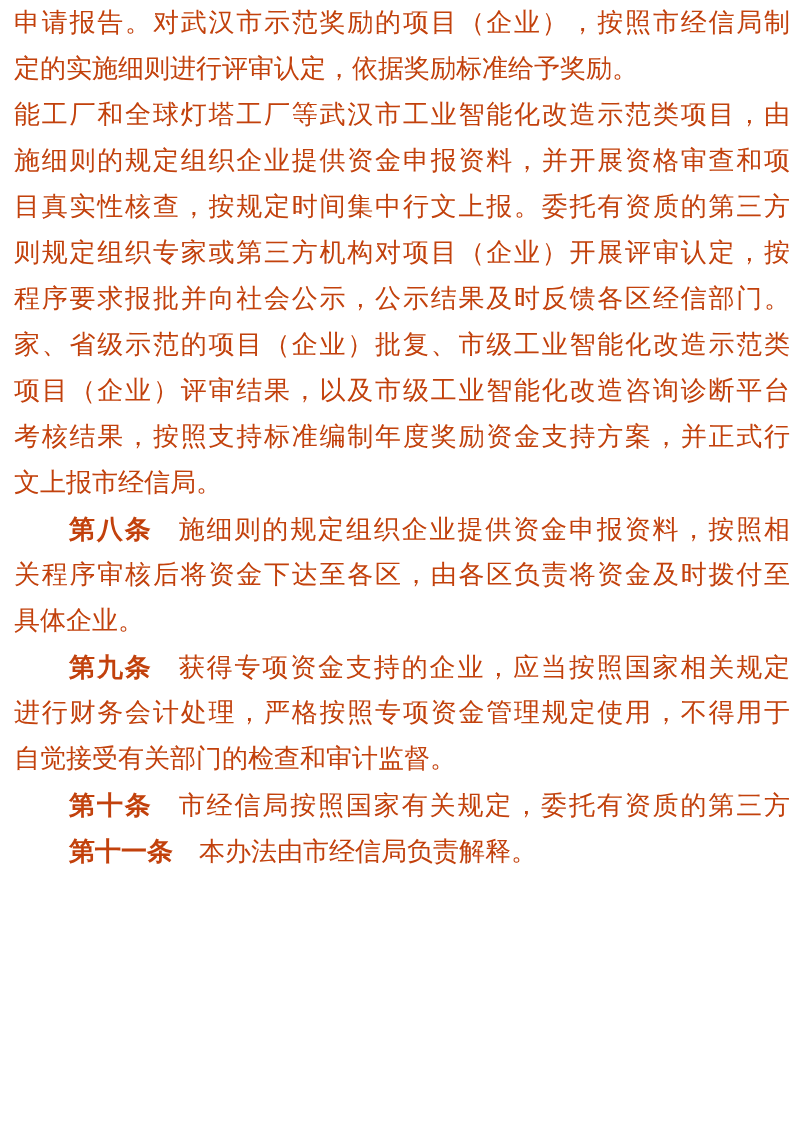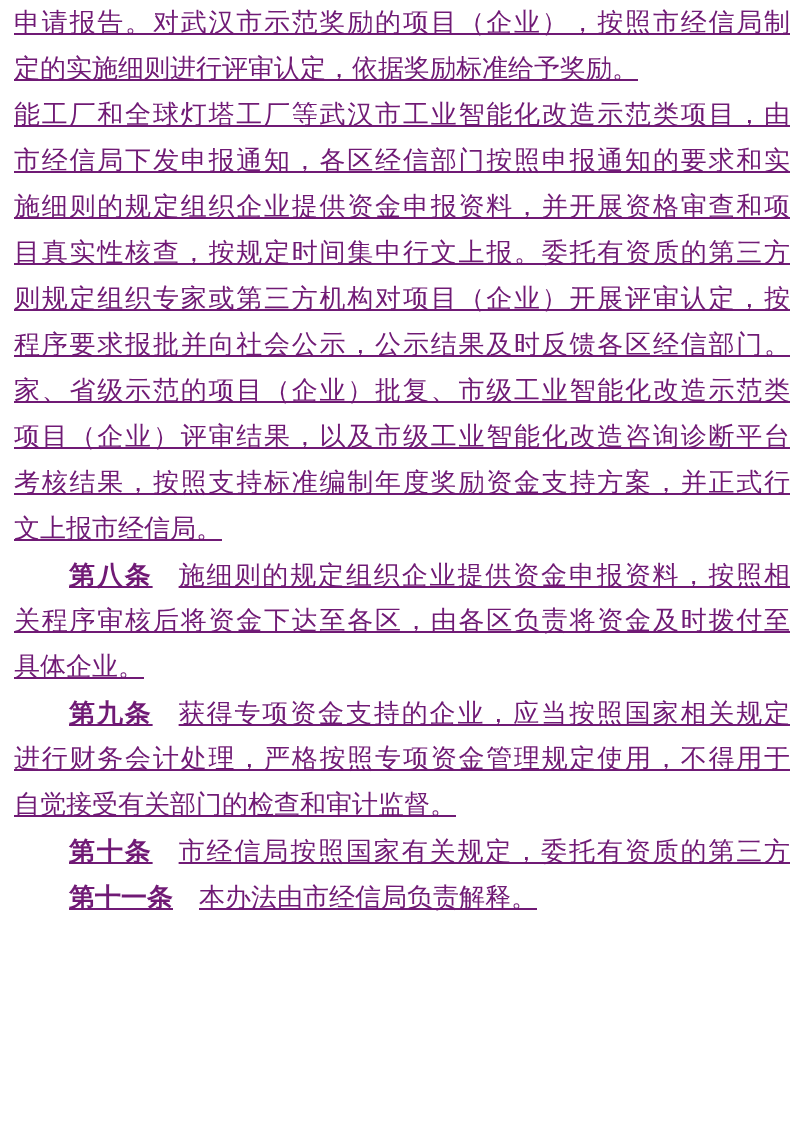--- a/index.html
+++ b/index.html
@@ -18,26 +18,25 @@
   .textblock {
     position: absolute;
     left: 14px;
     top: 0;
     width: 776px;
   }
   .line {
     font-size: 26px;
     line-height: 46px;
     height: 46px;
-    color: #701a75;
+    color: #c2410c;
     text-align: justify;
     text-align-last: left;
     overflow: hidden;
     letter-spacing: 0;
-    text-decoration: underline;
   }
   .line.fill {
     text-align-last: justify;
   }
   .line.indent {
     text-indent: 55px;
   }
   .art {
     font-weight: 700;
     font-family: "Liberation Sans", sans-serif;
@@ -45,21 +44,20 @@
   }
 </style>
 </head>
 <body style="background: rgb(255, 255, 255);">
 
 <div class="page" style="background: rgb(255, 255, 255); color: rgb(0, 0, 0);">
   <div class="textblock" id="textblock">
       <div class="line fill"><span>申请报告。对武汉市示范奖励的项目（企业），按照市经信局制</span></div>
       <div class="line"><span>定的实施细则进行评审认定，依据奖励标准给予奖励。</span></div>
       <div class="line fill"><span>能工厂和全球灯塔工厂等武汉市工业智能化改造示范类项目，由</span></div>
-      <div class="line fill"><span>市经信局下发申报通知，各区经信部门按照申报通知的要求和实</span></div>
       <div class="line fill"><span>施细则的规定组织企业提供资金申报资料，并开展资格审查和项</span></div>
       <div class="line fill"><span>目真实性核查，按规定时间集中行文上报。委托有资质的第三方</span></div>
       <div class="line fill"><span>则规定组织专家或第三方机构对项目（企业）开展评审认定，按</span></div>
       <div class="line fill"><span>程序要求报批并向社会公示，公示结果及时反馈各区经信部门。</span></div>
       <div class="line fill"><span>家、省级示范的项目（企业）批复、市级工业智能化改造示范类</span></div>
       <div class="line fill"><span>项目（企业）评审结果，以及市级工业智能化改造咨询诊断平台</span></div>
       <div class="line fill"><span>考核结果，按照支持标准编制年度奖励资金支持方案，并正式行</span></div>
       <div class="line"><span>文上报市经信局。</span></div>
       <div class="line fill indent"><span class="art">第八条</span><span>施细则的规定组织企业提供资金申报资料，按照相</span></div>
       <div class="line fill"><span>关程序审核后将资金下达至各区，由各区负责将资金及时拨付至</span></div>

